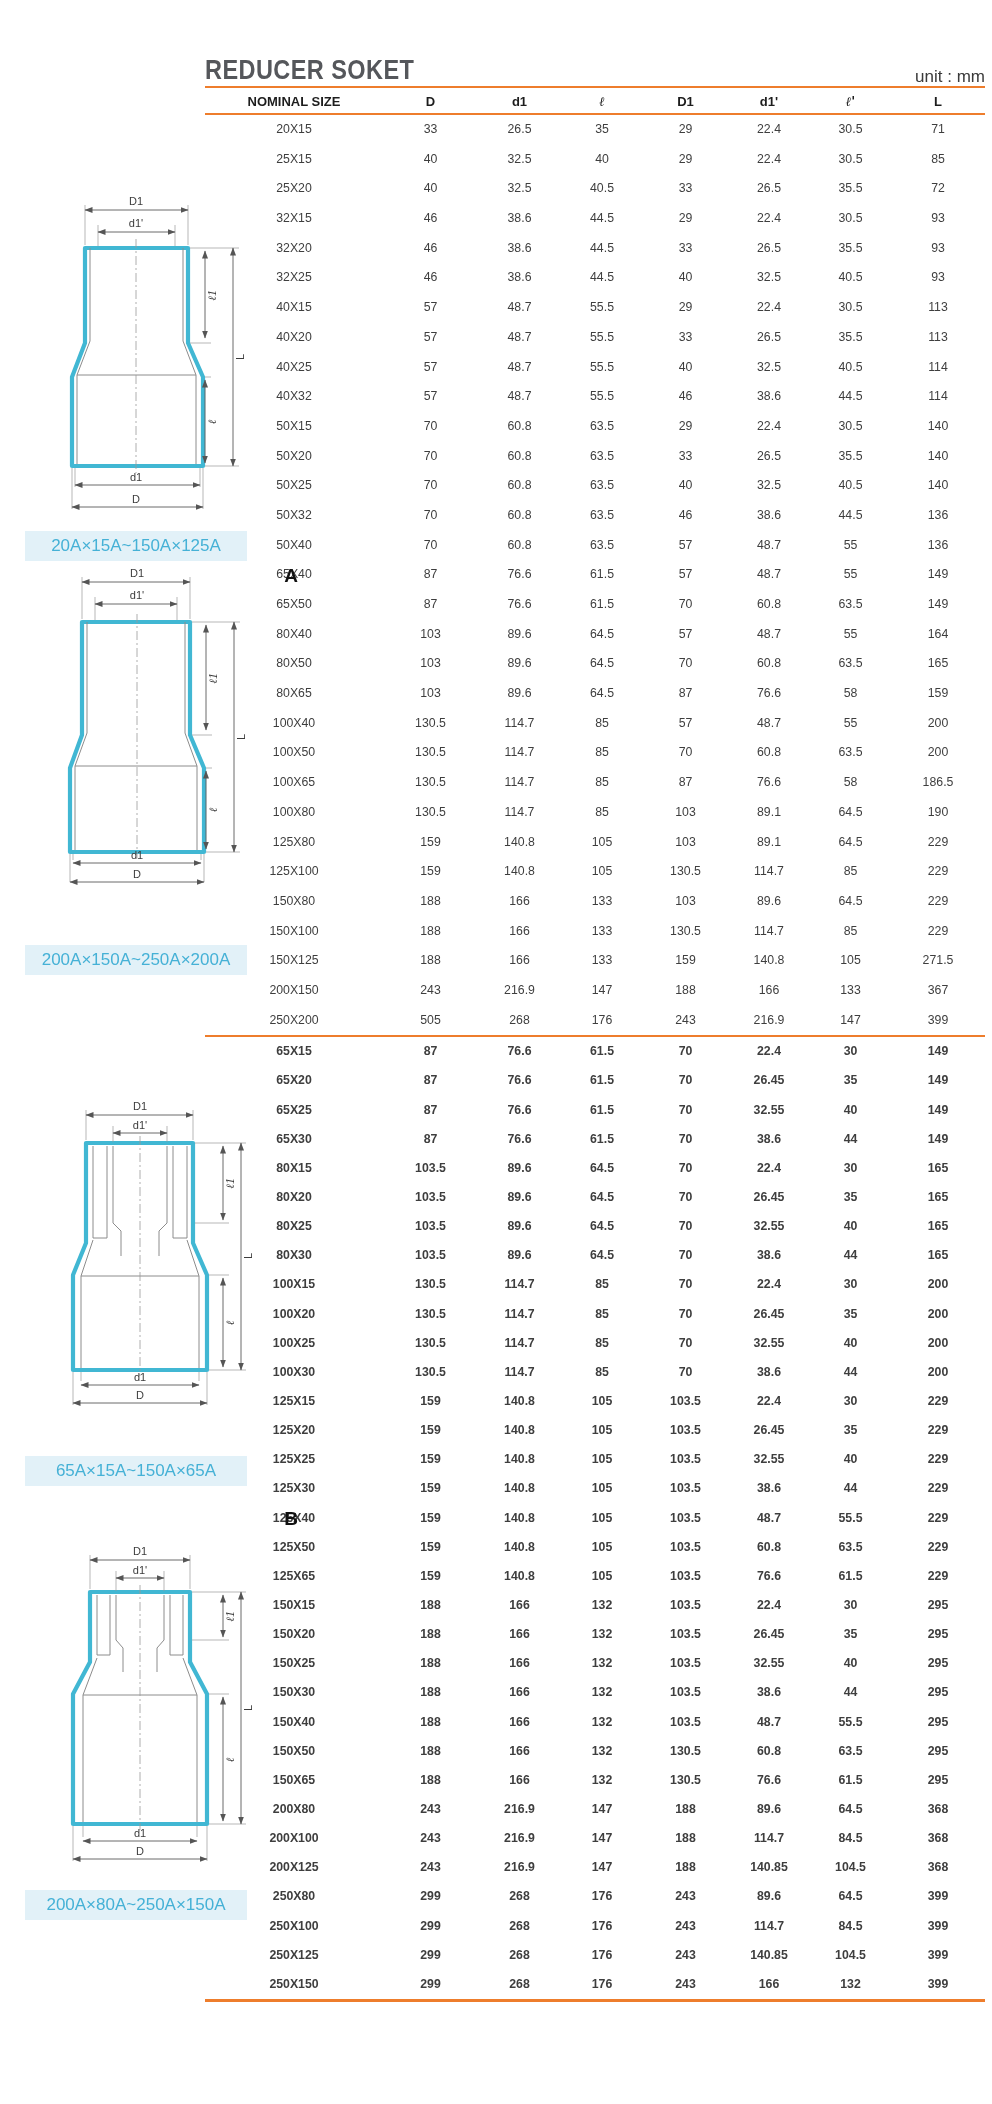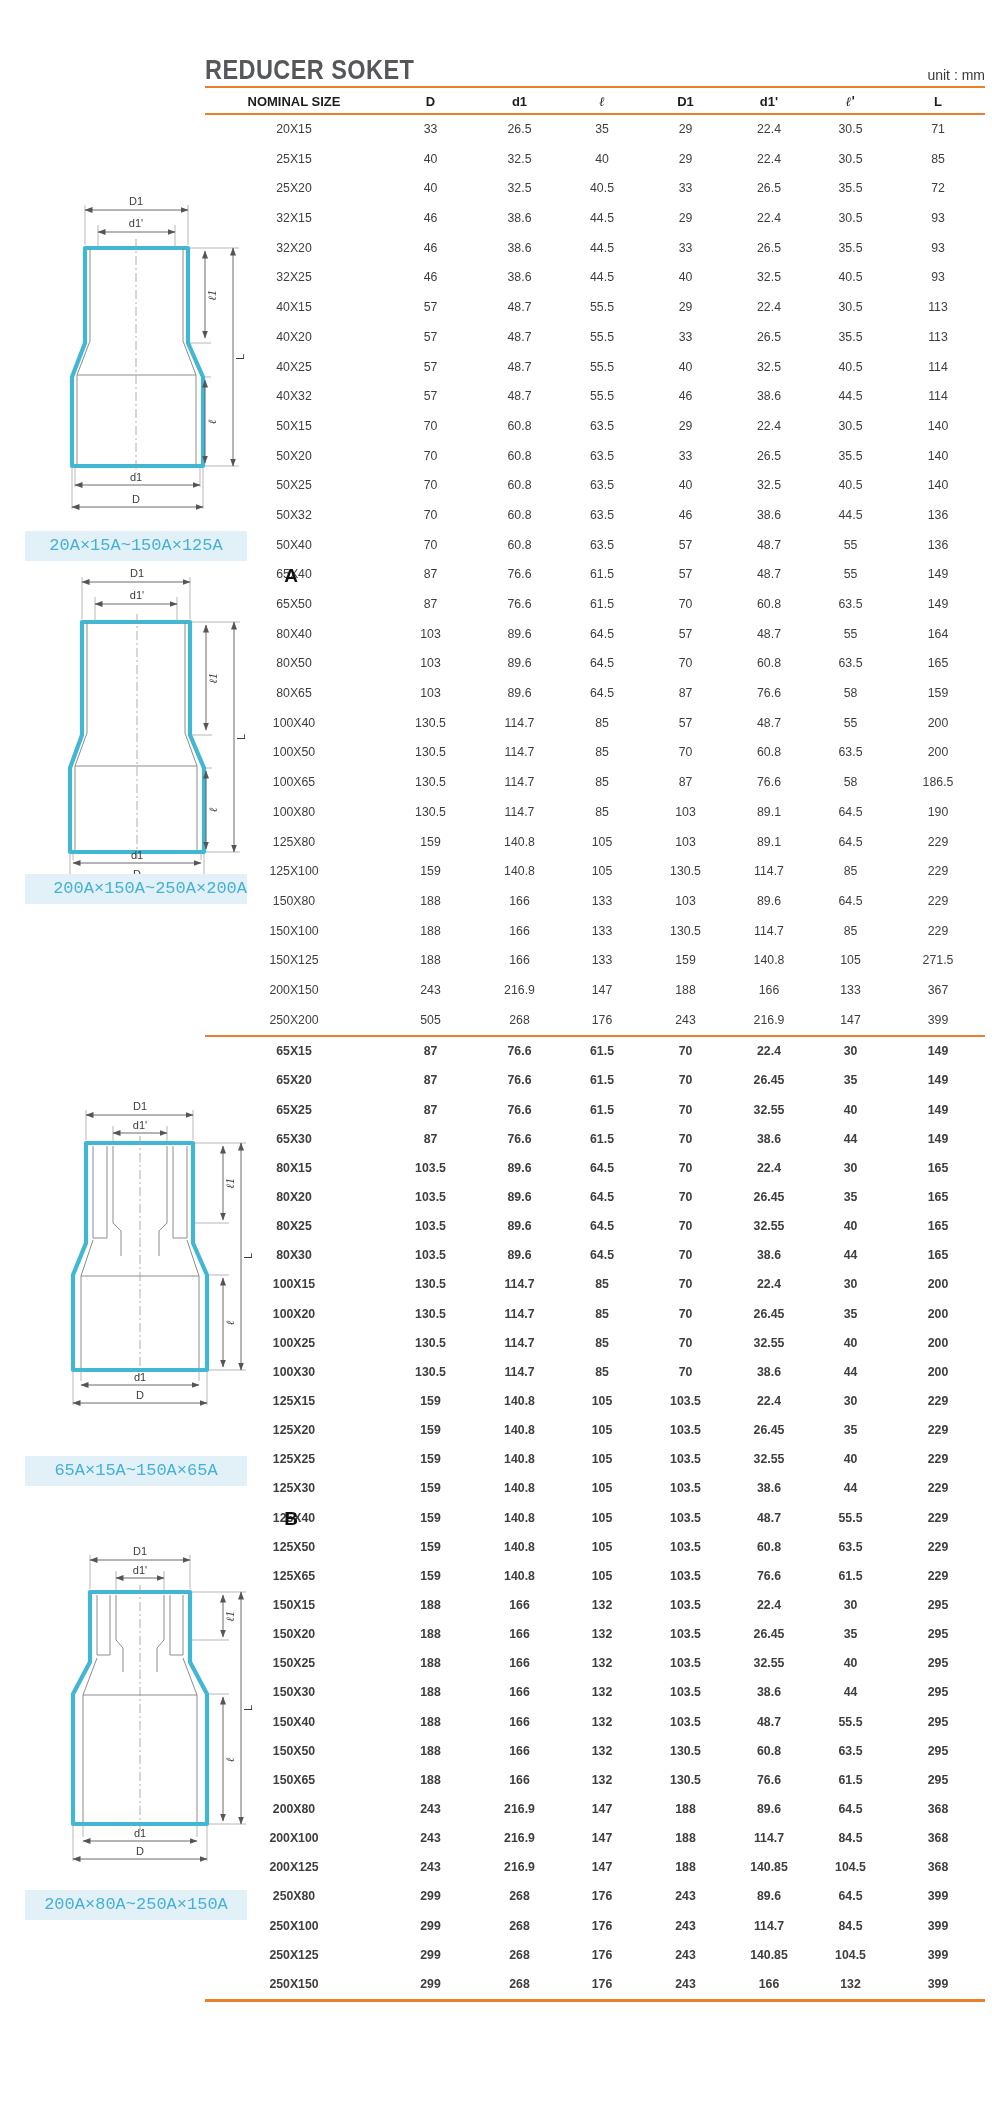--- a/index.html
+++ b/index.html
@@ -15,21 +15,21 @@
   .page{position:relative;width:992px;height:2096px;background:#fff;overflow:hidden;}
 
   .title{
     position:absolute;left:205px;top:54px;
     font-size:28px;font-weight:bold;color:#55575b;
     transform:scaleX(.84);transform-origin:left center;
     letter-spacing:.5px;white-space:nowrap;
   }
   .unit{
     position:absolute;left:840px;top:67px;width:145px;
-    text-align:right;font-size:14px;color:#3a3a3a;
+    text-align:right;font-size:17px;color:#3a3a3a;
   }
 
   
   #spec-table{
     position:absolute;left:205px;top:86px;width:780px;
     border-top:2px solid var(--orange);
   }
   .thead{
     display:grid;grid-template-columns:178px 95px 83px 82px 85px 82px 81px 94px;
     height:27px;line-height:27px;
@@ -48,21 +48,21 @@
 
   .section-label{
     position:absolute;left:280px;width:22px;text-align:center;
     font-size:19px;font-weight:bold;color:#111;
   }
 
   
   .cap{
     position:absolute;left:25px;width:222px;height:30px;
     background:var(--capbg);color:var(--captx);
-    font-size:17px;line-height:30px;text-align:center;white-space:nowrap;font-family:Liberation Mono, monospace;
+    font-size:17px;line-height:30px;text-align:center;white-space:nowrap;
   }
   svg{position:absolute;overflow:visible;}
   .cyan{stroke:var(--cyan);stroke-width:4.2;fill:#fff;stroke-linejoin:round;}
   .thin{stroke:#8c8c8c;stroke-width:1;fill:none;}
   .cl{stroke:#9b9b9b;stroke-width:.8;fill:none;stroke-dasharray:9 3 2 3;}
   .dim{stroke:#5a5a5a;stroke-width:.9;fill:none;}
   .ext{stroke:#9a9a9a;stroke-width:.7;fill:none;}
   .dtxt{font-size:11px;fill:#3c3c3c;font-family:"Liberation Sans",sans-serif;}
   .dell{font-style:italic;font-family:"DejaVu Serif",serif;}
 </style>
@@ -786,21 +786,21 @@
     <path class="dim" marker-start="url(#m2)" marker-end="url(#m2)" d="M53,303 L181,303"></path>
     <path class="dim" marker-start="url(#m2)" marker-end="url(#m2)" d="M50,322 L184,322"></path>
     <text class="dtxt" x="117" y="17" text-anchor="middle">D1</text>
     <text class="dtxt" x="117" y="39" text-anchor="middle">d1'</text>
     <text class="dtxt dell" x="197" y="118" text-anchor="middle" transform="rotate(-90 197 118)">ℓ1</text>
     <text class="dtxt" x="225" y="177" text-anchor="middle" transform="rotate(-90 225 177)">L</text>
     <text class="dtxt dell" x="197" y="250" text-anchor="middle" transform="rotate(-90 197 250)">ℓ</text>
     <text class="dtxt" x="117" y="299" text-anchor="middle">d1</text>
     <text class="dtxt" x="117" y="318" text-anchor="middle">D</text>
   </svg>
-  <div class="cap" style="top:874px;text-align:right;">200A×150A~250A×200A</div>
+  <div class="cap" style="top:945px;">200A×150A~250A×200A</div>
 
   <svg style="left:15px;top:1098px;" width="245" height="335" viewBox="0 0 245 335">
     <defs>
       <marker id="m3" markerWidth="9" markerHeight="8" refX="7.5" refY="3" orient="auto-start-reverse" markerUnits="userSpaceOnUse">
         <path d="M0,0L8,3L0,6Z" fill="#555"></path>
       </marker>
     </defs>
     <path class="cyan" d="M71,45 L178,45 L178,145 L192,177 L192,272 L58,272 L58,177 L71,145 Z"></path>
     <path class="thin" d="M78,48 L78,140 M92,48 L92,140 M158,48 L158,140 M172,48 L172,140
                           M78,140 L92,140 M158,140 L172,140

